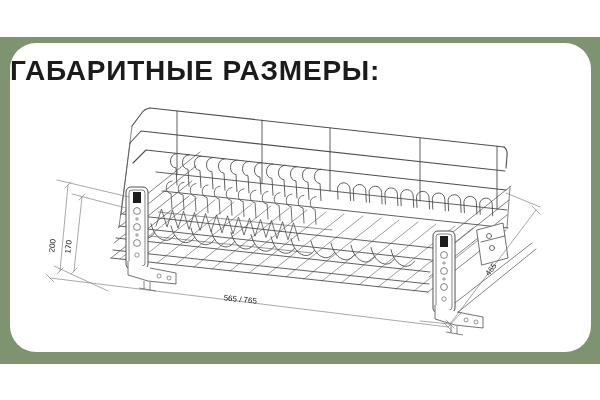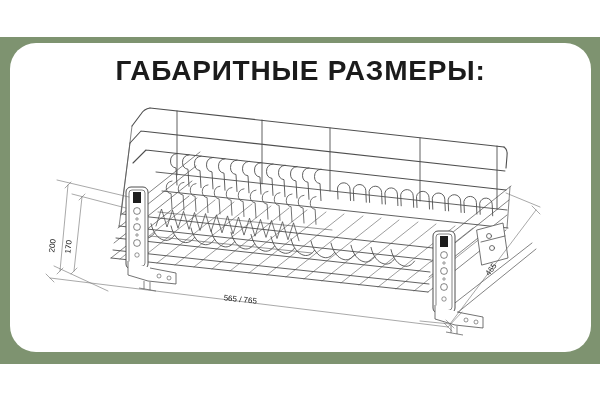--- a/index.html
+++ b/index.html
@@ -10,21 +10,21 @@
   .frame-band{
     position:absolute;left:0;top:37px;width:600px;height:327px;
     background:#7E9370;
   }
   .panel{
     position:absolute;left:10px;top:43px;width:581px;height:309px;
     background:#ffffff;border-radius:26px;
   }
   .title{
     position:absolute;left:0;top:12px;width:100%;
-    text-align:center;font-size:28px;font-weight:bold;
+    font-size:28px;font-weight:bold;
     letter-spacing:.8px;color:#1b1b1b;
   }
   svg.draw{position:absolute;left:0;top:0;}
   svg text{font-family:"Liberation Sans",sans-serif;}
 </style>
 </head>
 <body>
 
 <div class="frame-band"></div>
 <div class="panel">

